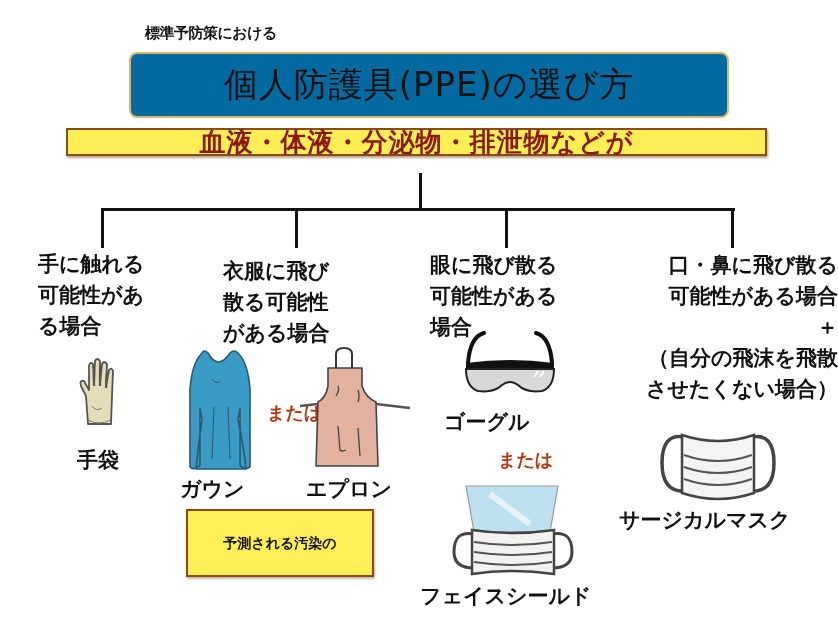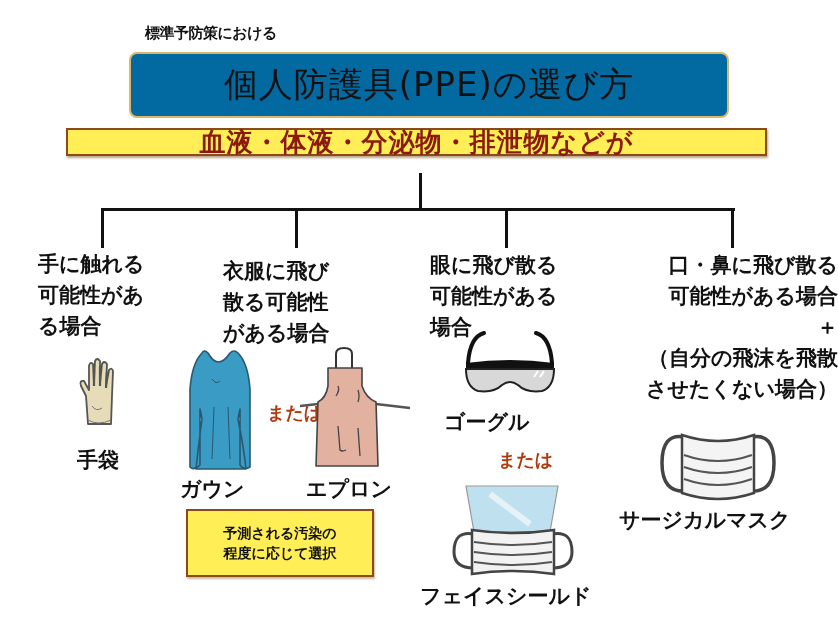--- a/index.html
+++ b/index.html
@@ -91,21 +91,20 @@
     <path d="M36 22 L36 8 Q36 2 44 2 Q52 2 52 8 L52 22" fill="none" stroke="#333" stroke-width="2"></path>
     <path d="M0 60 L18 58 M76 58 L110 62" stroke="#555" stroke-width="2.5"></path>
     <path d="M28 22 L62 22 L62 40 Q66 52 76 56 L78 120 L16 120 L18 56 Q26 52 28 40 Z" fill="#e2b1a0" stroke="#444" stroke-width="1.6" stroke-linejoin="round"></path>
     <path d="M36 50 Q40 44 38 40 M58 44 Q60 50 58 56 M38 80 L40 104 Q42 106 46 104 M58 82 L60 110" stroke="#444" stroke-width="1.3" fill="none"></path>
   </svg>
 </div>
 <div class="abs item-label" style="left:180px;top:459px;">ガウン</div>
 <div class="abs item-label" style="left:306px;top:459px;">エプロン</div>
 <div class="abs note-box">
   <span>予測される汚染の</span>
-  <span>程度に応じて選択</span>
 </div>
 
 <div class="abs cat" style="left:430px;top:234px;">眼に飛び散る
 可能性がある
 場合</div>
 <div class="abs" style="left:462px;top:313px;width:96px;height:66px;">
   <svg width="96" height="66" viewBox="0 0 96 66">
     <path d="M22 4 Q8 8 6 34 M74 4 Q88 8 90 34" fill="none" stroke="#111" stroke-width="4" stroke-linecap="round"></path>
     <path d="M4 34 Q48 28 92 34 L92 40 L4 40 Z" fill="#111"></path>
     <path d="M4 40 L92 40 Q92 58 80 62 Q64 64 56 56 Q48 50 40 56 Q32 64 16 62 Q4 58 4 40 Z" fill="#d8d8d8" stroke="#222" stroke-width="2"></path>

